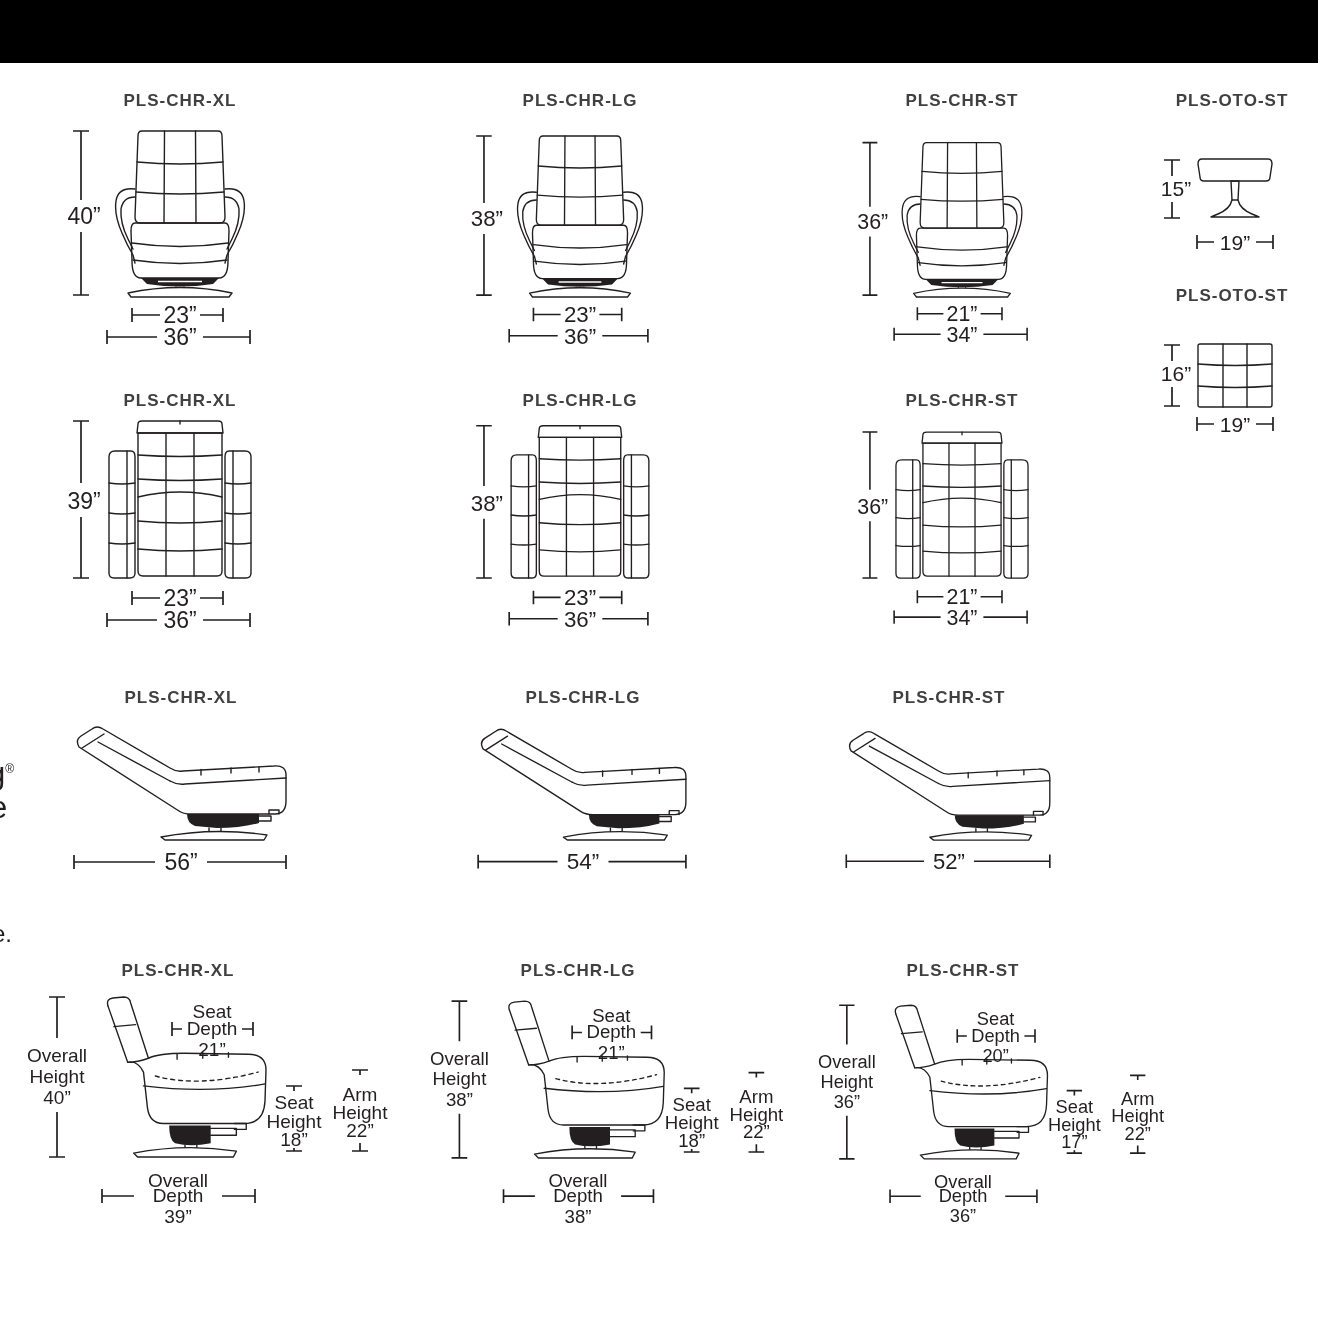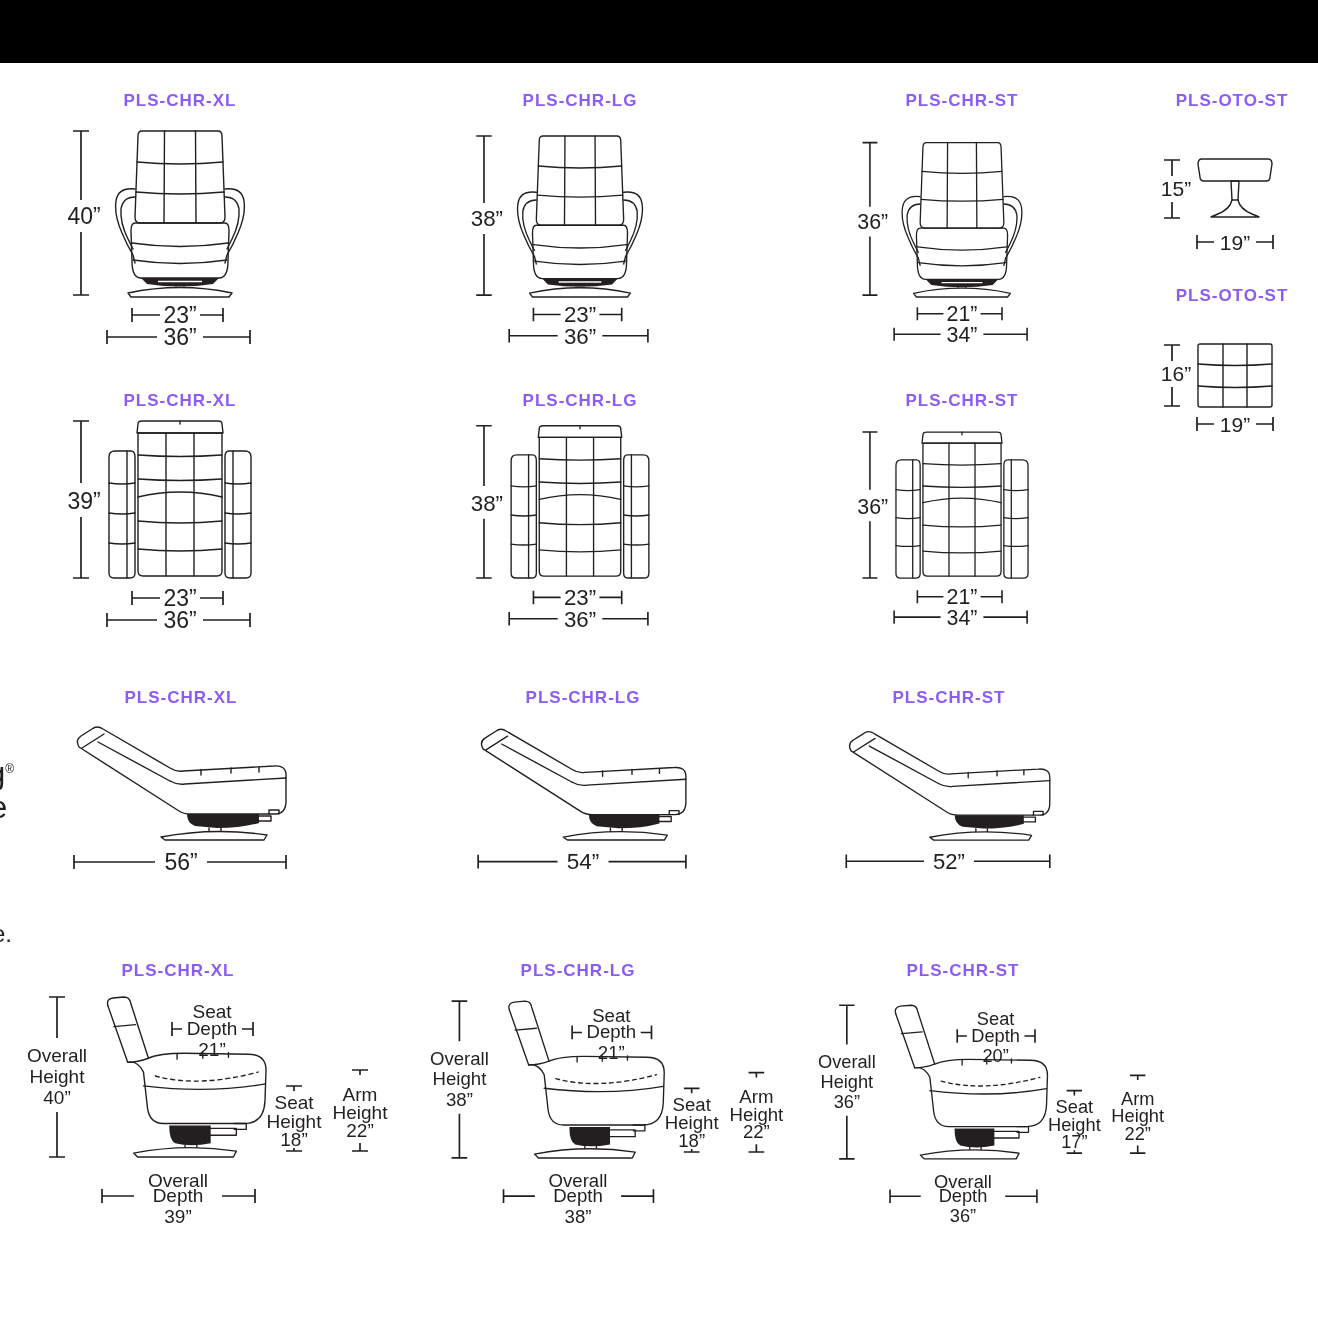--- a/index.html
+++ b/index.html
@@ -1,21 +1,21 @@
 <!DOCTYPE html>
 <html><head>
 <meta charset="utf-8">
 <style>
   html,body{margin:0;padding:0;background:#fff;}
   #page{position:relative;width:1318px;height:1318px;background:#fff;overflow:hidden;
         font-family:"Liberation Sans",sans-serif;color:#231f20;}
   #topbar{position:absolute;left:0;top:0;width:1318px;height:63px;background:#000;}
   .cell{position:absolute;overflow:visible;}
   .fig-title{position:absolute;width:240px;text-align:center;font-size:17px;font-weight:700;
-             letter-spacing:1px;color:#8b5cf6;white-space:nowrap;}
+             letter-spacing:1px;color:#404040;white-space:nowrap;}
   .art{stroke:#231f20;stroke-width:1.4;fill:none;stroke-linecap:round;stroke-linejoin:round;}
   .art-fill{fill:#231f20;stroke:none;}
   .wht{stroke:#ffffff;stroke-width:1.5;fill:none;}
   .dim path{stroke:#231f20;stroke-width:1.7;fill:none;stroke-linecap:butt;}
   .dashed{stroke-dasharray:4 4;}
   text{fill:#231f20;}
   .dim-val{font-size:23px;font-weight:500;text-anchor:middle;}
   .dim-val-sm{font-size:21px;font-weight:500;text-anchor:middle;}
   .dim-label{font-size:19px;font-weight:500;text-anchor:middle;}
   .edge-frag{position:absolute;color:#231f20;white-space:nowrap;}

